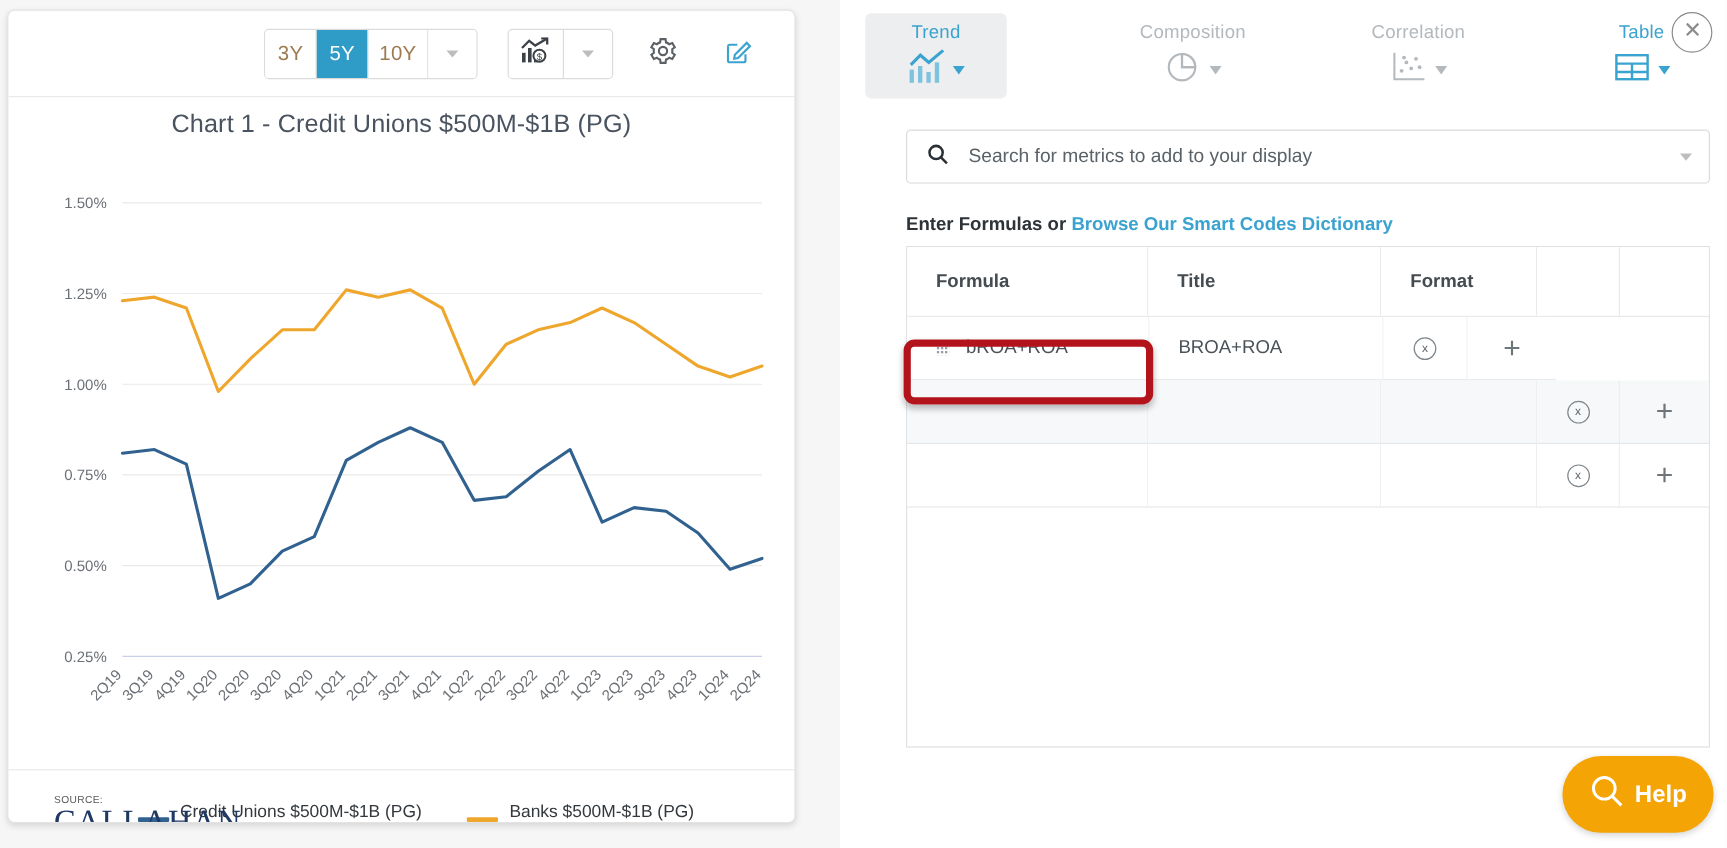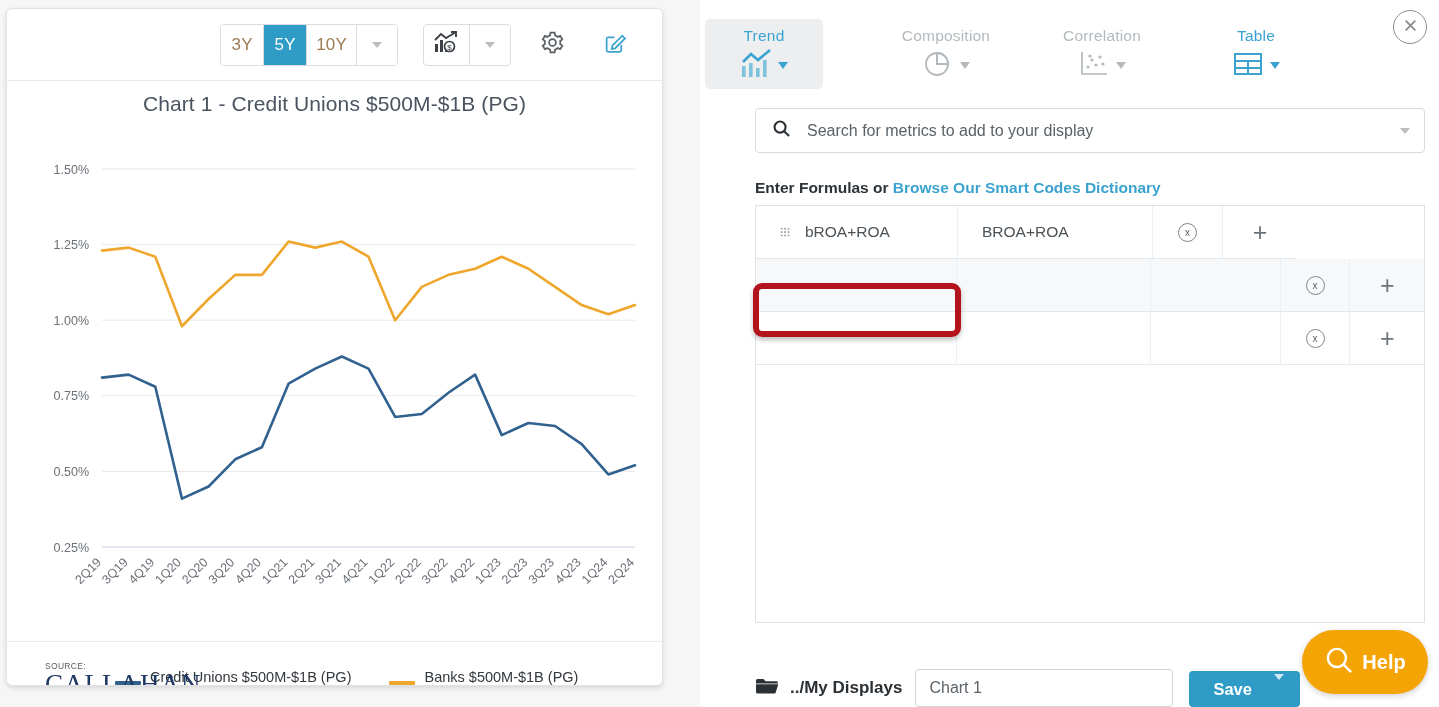--- a/index.html
+++ b/index.html
@@ -127,22 +127,23 @@
   .right-panel {
     position: absolute;
     left: 700px; top: 0;
     width: 739px; height: 707px;
     background: #fff;
   }
   .tabs-row {
     position: relative;
     height: 96px;
     display: flex;
-    align-items: center;
+    align-items: flex-start;
     padding-top: 11px;
+    gap: 16px;
   }
   .tab {
     width: 118px;
     display: flex; flex-direction: column; align-items: center;
     padding: 8px 0 6px 0;
     border-radius: 5px;
     cursor: pointer;
   }
   .tab.active { background: #eceef0; }
   .tab-label { font-size: 15.5px; margin-bottom: 4px; letter-spacing: .2px; }
@@ -509,20 +510,27 @@
       </span>
       <input class="search-text" type="text" placeholder="Search for metrics to add to your display" style="">
       <span class="caret-dn light"></span>
     </div>
 
     <div class="formula-head">
       <span>Enter Formulas or </span><a>Browse Our Smart Codes Dictionary</a>
     </div>
 
     <div class="ftable">
+      <div class="ftr header">
+        <div class="fth col-formula">Formula</div>
+        <div class="fth col-title">Title</div>
+        <div class="fth col-format">Format</div>
+        <div class="fth col-del"></div>
+        <div class="fth col-add" style="border-right:none"></div>
+      </div>
 
       <div class="ftr">
         <div class="ftd col-formula">
           <span class="grip"></span>
           <span>bROA+ROA</span>
         </div>
         <div class="ftd col-title">BROA+ROA</div>
         <div class="ftd col-del">
           <span class="del-ico">x</span>
         </div>
@@ -549,38 +557,20 @@
         <div class="ftd col-format"></div>
         <div class="ftd col-del">
           <span class="del-ico">x</span>
         </div>
         <div class="ftd col-add">
           <span class="add-ico">+</span>
         </div>
       </div>
     </div>
 
-    <div class="bottom-row">
-      <div class="folder-label">
-        <span>
-          <svg width="25" height="19" viewBox="0 0 25 19" fill="#2b3035">
-            <path d="M1 4.5a1.5 1.5 0 0 1 1.5-1.5h6l2 2.2h11a1.3 1.3 0 0 1 1.3 1.3v1H1z"></path>
-            <path d="M1 8.2h22.3l-2.6 8.3a1.4 1.4 0 0 1-1.3 1H2.4A1.4 1.4 0 0 1 1 16.1z"></path>
-          </svg>
-        </span>
-        <span>../My Displays</span>
-      </div>
-      <input class="name-input" type="text" value="Chart 1" style="">
-      <div class="save-grp">
-        <span class="save-lbl">Save</span>
-        <span class="save-car">
-          <span class="caret-dn" style="border-top-color:#cfe9f4"></span>
-        </span>
-      </div>
-    </div>
 
     <div class="help-btn">
       <span>
         <svg width="31" height="31" viewBox="0 0 24 24" fill="none" stroke="#ffffff" stroke-width="1.9">
           <circle cx="10" cy="10" r="7"></circle>
           <line x1="15.2" y1="15.2" x2="21" y2="21"></line>
         </svg>
       </span>
       <span class="help-lbl">Help</span>
     </div>

